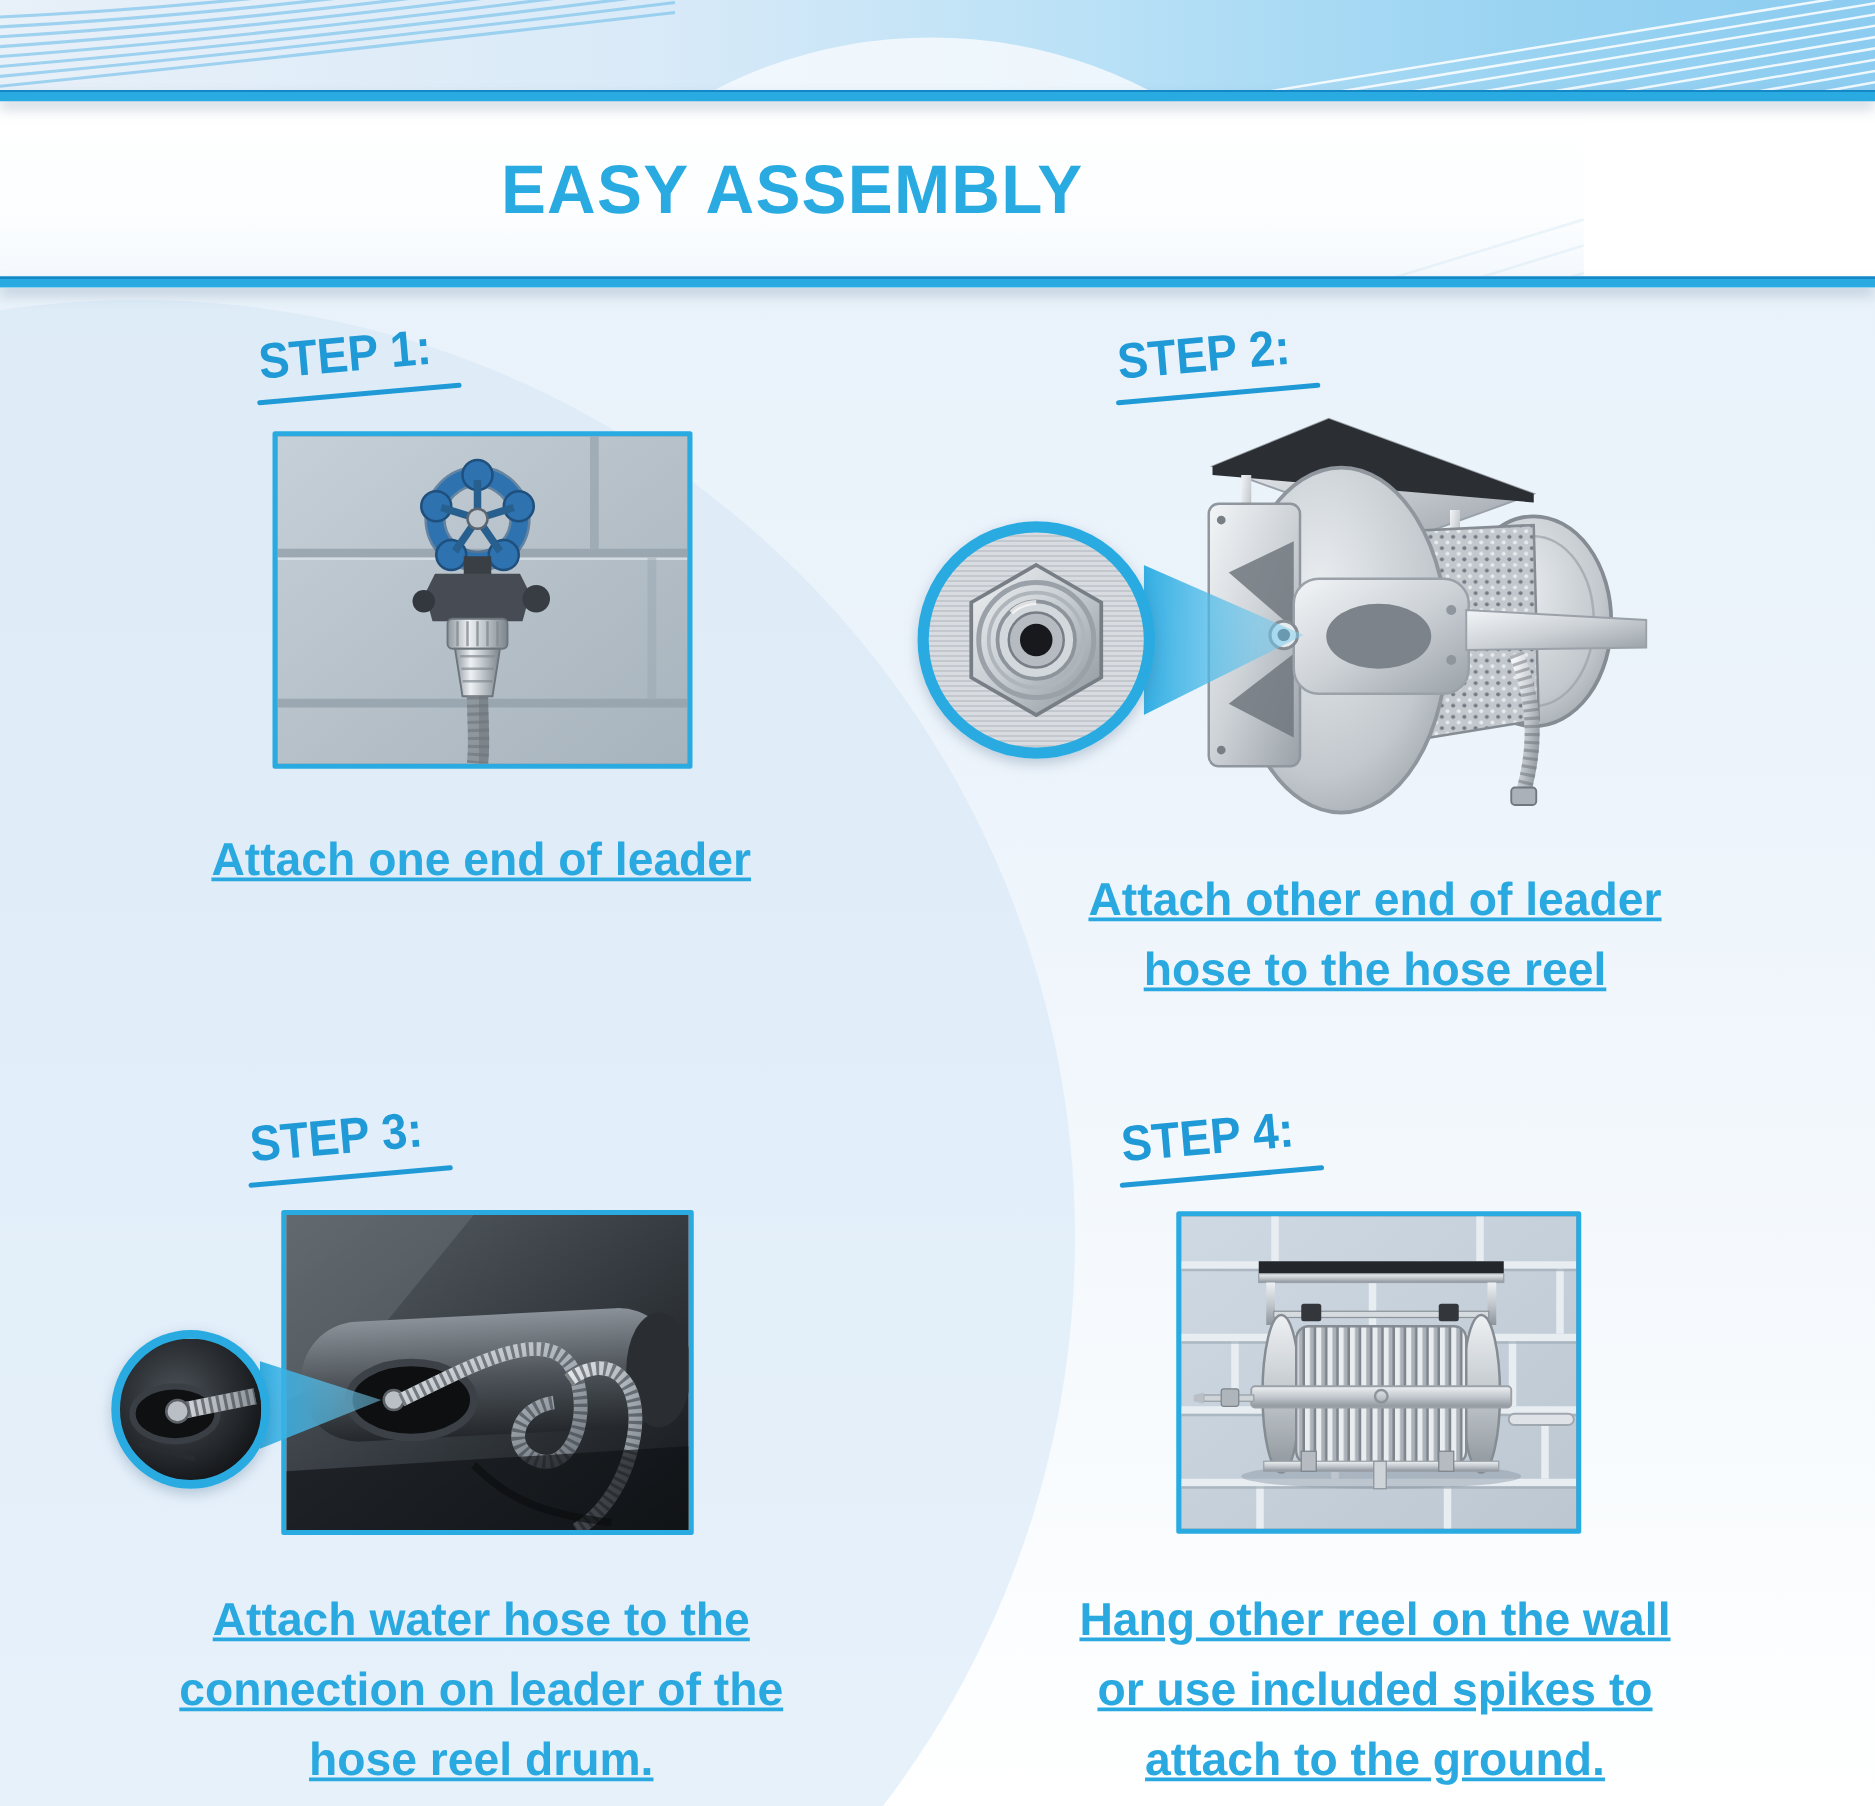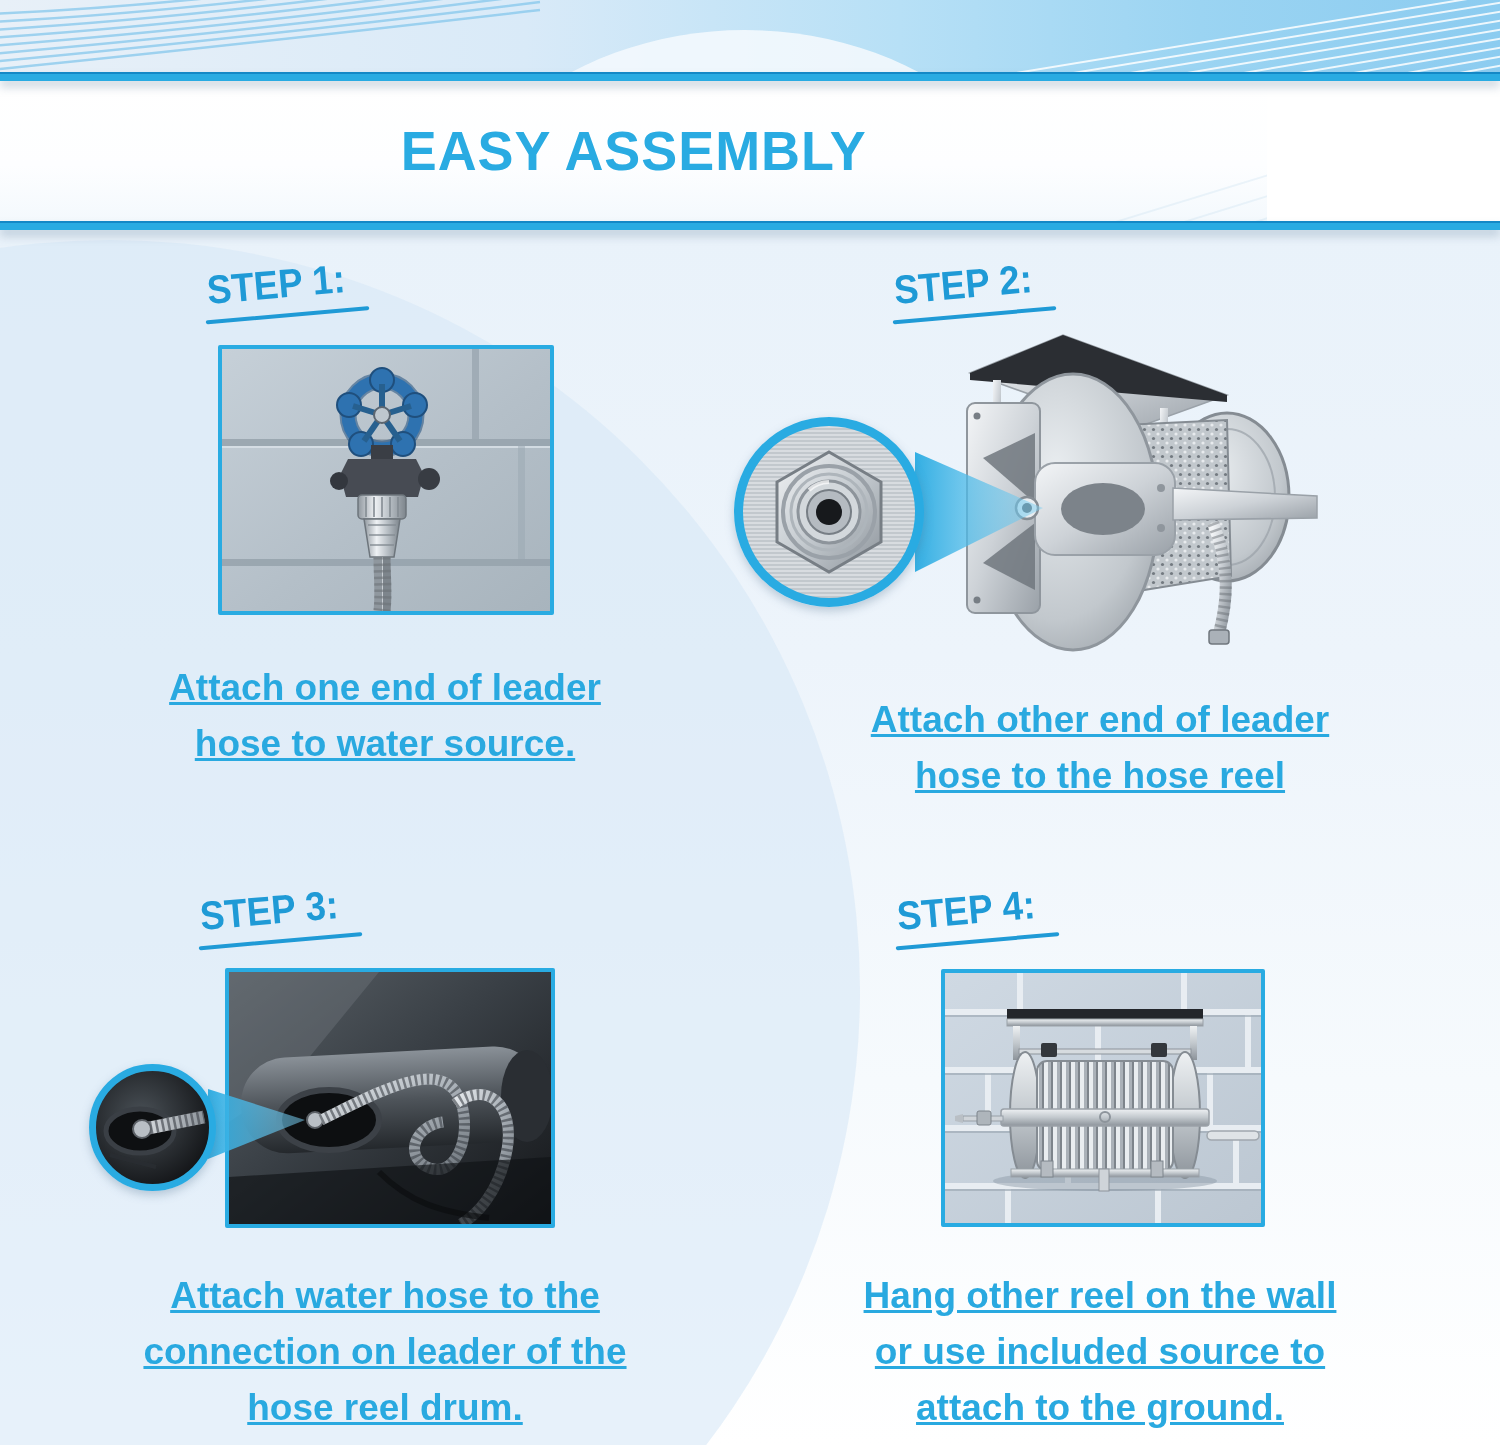--- a/index.html
+++ b/index.html
@@ -184,21 +184,20 @@
       </g>
       <g>
         <path d="M160 208 C160 226 162 244 160 262" stroke="url(#p1sil)" stroke-width="17" fill="none"></path>
         <path d="M160 208 C160 226 162 244 160 262" stroke="#6b7177" stroke-width="17" fill="none" stroke-dasharray="2.5 4" opacity="0.55"></path>
       </g>
     </svg>
   </div>
 
   <div class="caption" style="left:60px;top:660px;width:650px;">
     <span>Attach one end of leader</span>
-    <span>hose to water source.</span>
   </div>
 
   <div class="step-heading" style="left:897px;top:268px;">
     <span class="txt">STEP 2:</span>
     <div class="rule"></div>
   </div>
 
   <div class="reel-photo">
     <svg width="395" height="325" viewBox="0 0 395 325">
       <defs>
@@ -444,17 +443,17 @@
         <rect x="66" y="196" width="188" height="8" fill="url(#p4sil)" stroke="#9aa1a8" stroke-width="1"></rect>
         <rect x="96" y="188" width="12" height="16" fill="#b5bbc1" stroke="#7d848b" stroke-width="1"></rect>
         <rect x="206" y="188" width="12" height="16" fill="#b5bbc1" stroke="#7d848b" stroke-width="1"></rect>
         <rect x="154" y="196" width="10" height="22" fill="#cfd4d9" stroke="#8d949b" stroke-width="1"></rect>
       </g>
     </svg>
   </div>
 
   <div class="caption" style="left:790px;top:1268px;width:620px;">
     <span>Hang other reel on the wall</span>
-    <span>or use included source to</span>
+    <span>or use included spikes to</span>
     <span>attach to the ground.</span>
   </div>
 
 </div>
 
 </body></html>

